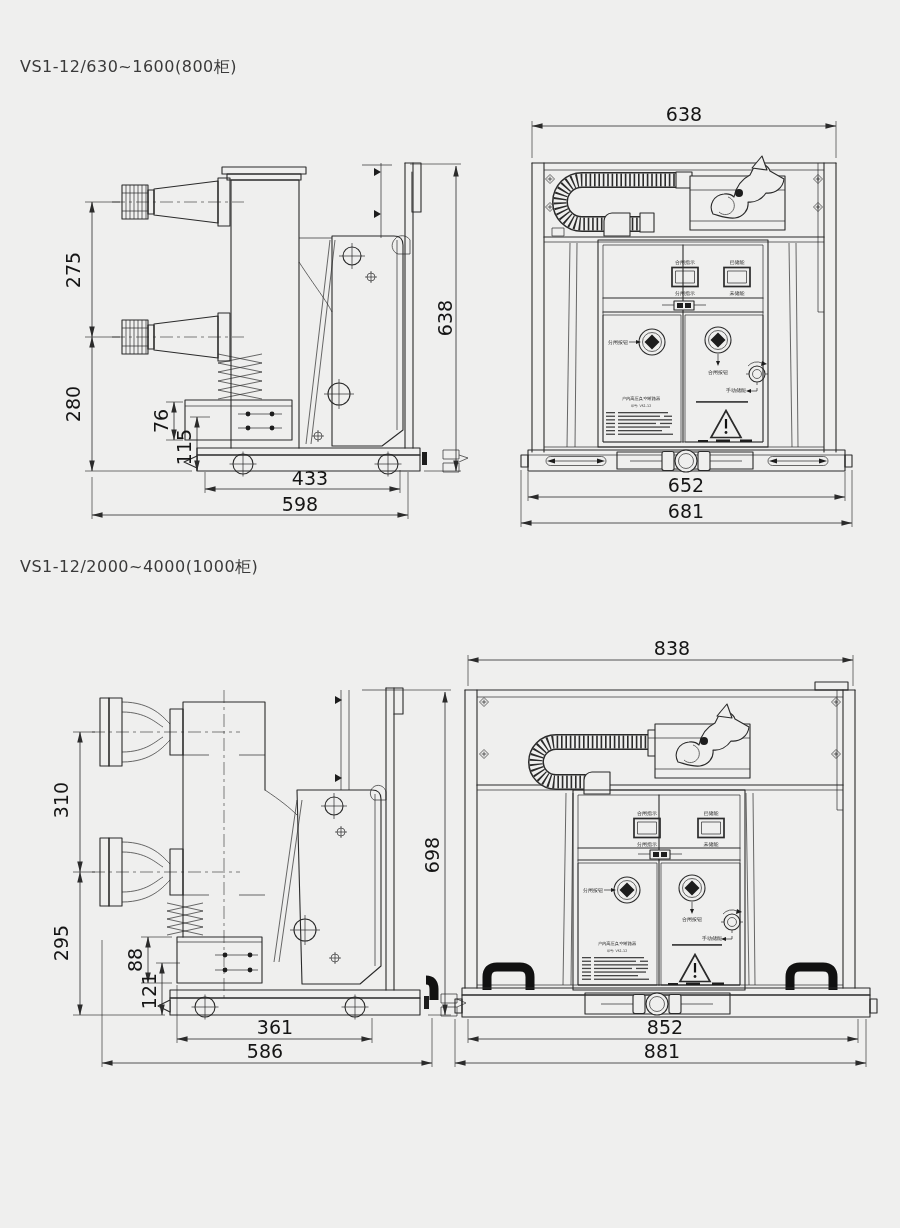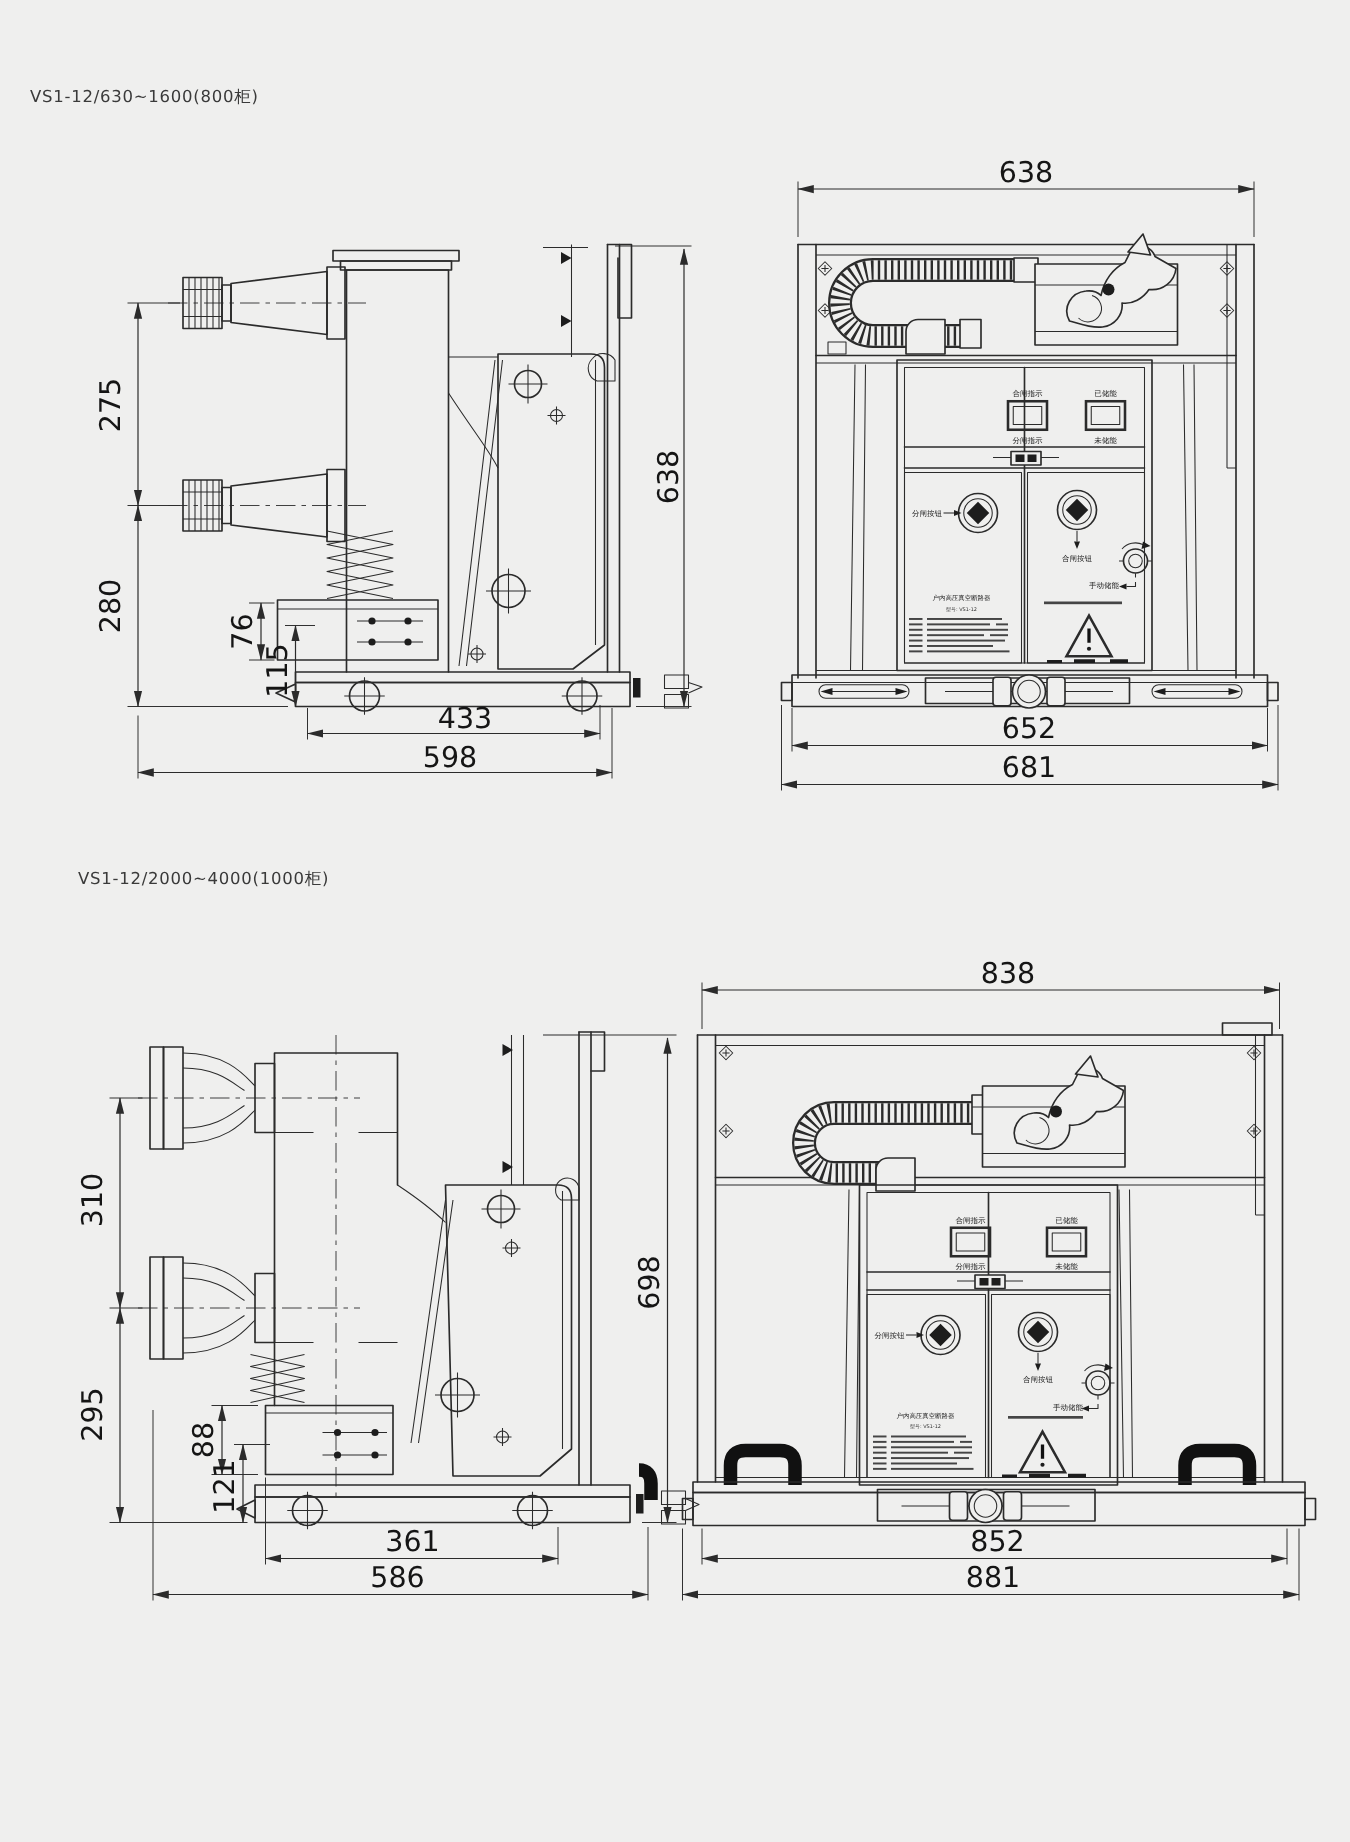--- a/index.html
+++ b/index.html
@@ -1,18 +1,18 @@
 <!DOCTYPE html>
 <html><head>
 <meta charset="utf-8">
 <style>
   html,body{margin:0;padding:0;}
   body{background:#efefee;font-family:"DejaVu Sans","Liberation Sans",sans-serif;}
   .page{position:relative;width:900px;height:1228px;background:#efefee;overflow:hidden;}
-  .sec-title{position:absolute;font-size:11px;color:#3a3a3a;letter-spacing:.5px;}
+  .sec-title{position:absolute;font-size:16px;color:#3a3a3a;letter-spacing:.5px;}
   svg{position:absolute;left:0;top:0;}
   .ln{fill:none;stroke:#2b2b2b;stroke-width:1.1;stroke-linejoin:round;stroke-linecap:round;}
   .th{fill:none;stroke:#2b2b2b;stroke-width:0.7;stroke-linejoin:round;}
   .bd{fill:none;stroke:#2b2b2b;stroke-width:1.7;}
   .fb{fill:#efefee;}
   .fd{fill:#1d1d1d;stroke:none;}
   .cl{fill:none;stroke:#2b2b2b;stroke-width:0.6;stroke-dasharray:13 4 3 4;}
   .ext{fill:none;stroke:#2b2b2b;stroke-width:0.65;}
   .dim{fill:none;stroke:#2b2b2b;stroke-width:0.8;marker-start:url(#ar);marker-end:url(#ar);}
   .dtxt{font:19px "DejaVu Sans",sans-serif;fill:#151515;}
@@ -23,21 +23,21 @@
   .cor2{fill:none;stroke:#efefee;stroke-width:13;}
   .cor3{fill:none;stroke:#2b2b2b;stroke-width:13;stroke-dasharray:1.6 2.8;}
   .hk{stroke:#111;stroke-width:9;fill:none;stroke-linejoin:round;}
 </style>
 </head>
 <body>
 
 <div class="page">
 
   <div class="sec-title" style="left:20px;top:57px;">VS1-12/630~1600(800柜)</div>
-  <div class="sec-title" style="left:20px;top:578px;margin-left:32px;">VS1-12/2000~4000(1000柜)</div>
+  <div class="sec-title" style="left:20px;top:557px;">VS1-12/2000~4000(1000柜)</div>
 
   <svg width="900" height="1228" viewBox="0 0 900 1228">
     <defs>
       <marker id="ar" viewBox="0 0 10 6" refX="9.6" refY="3" markerWidth="11" markerHeight="7" orient="auto-start-reverse" markerUnits="userSpaceOnUse">
         <path d="M10,3 L0,0.5 L0,5.5 Z" fill="#2b2b2b"></path>
       </marker>
       <g id="boltD">
         <path class="th" d="M0,-4.5 L4.5,0 L0,4.5 L-4.5,0 Z M-2.4,0 H2.4 M0,-2.4 V2.4"></path>
       </g>
       <g id="indwin">

